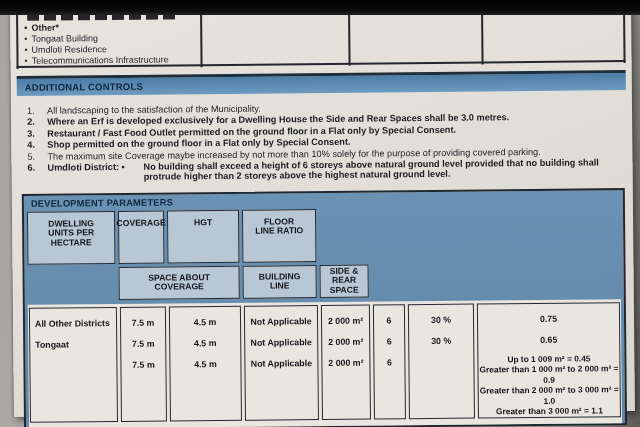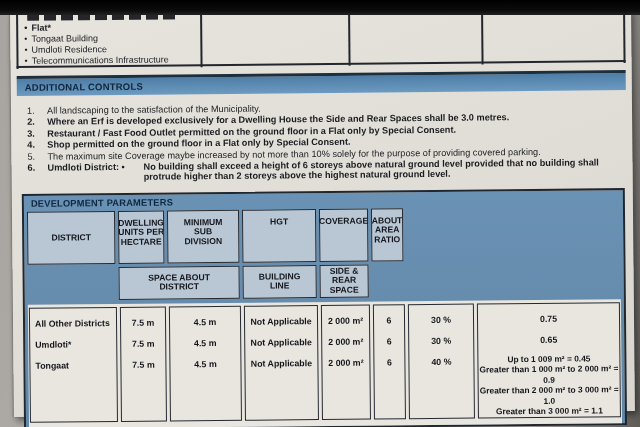--- a/index.html
+++ b/index.html
@@ -73,21 +73,21 @@
   <div class="photo-bg"></div>
   <div class="paper">
 
     <div class="top-table">
       <div class="bullet-cell">
         <div class="clip-row">
           <div class="dashes"></div>
         </div>
         <div class="bullet bold">
           <span class="dot">•</span>
-          <span>Flat*</span>
+          <span>Other*</span>
         </div>
         <div class="bullet">
           <span class="dot">•</span>
           <span>Tongaat Building</span>
         </div>
         <div class="bullet">
           <span class="dot">•</span>
           <span>Umdloti Residence</span>
         </div>
         <div class="bullet">
@@ -131,35 +131,32 @@
           <span class="ctrl-prefix">Umdloti District: •</span>
           <span>No building shall exceed a height of 6 storeys above natural ground level provided that no building shall protrude higher than 2 storeys above the highest natural ground level.</span>
         </span>
       </div>
     </div>
 
     <div class="param-table">
       <div class="pt-title">DEVELOPMENT PARAMETERS</div>
 
       <div class="grid8 pt-header">
-        <div class="hcell rowspan">DISTRICT</div>
-        <div class="hcell h-space">SPACE ABOUT DISTRICT</div>
+        <div class="hcell h-space">SPACE ABOUT COVERAGE</div>
         <div class="hcell rowspan top-align">DWELLING UNITS PER HECTARE</div>
-        <div class="hcell rowspan top-align">MINIMUM SUB DIVISION</div>
+        <div class="hcell rowspan top-align">COVERAGE</div>
         <div class="hcell rowspan top-align">HGT</div>
-        <div class="hcell rowspan top-align">COVERAGE</div>
-        <div class="hcell rowspan top-align">ABOUT AREA RATIO</div>
+        <div class="hcell rowspan top-align">FLOOR LINE RATIO</div>
         <div class="hcell">BUILDING LINE</div>
         <div class="hcell">SIDE &amp; REAR SPACE</div>
       </div>
 
       <div class="grid8 pt-body">
         <div class="bcell left">
           <div class="slot">All Other Districts</div>
-          <div class="slot">Umdloti*</div>
           <div class="slot">Tongaat</div>
         </div>
         <div class="bcell">
           <div class="slot">7.5 m</div>
           <div class="slot">7.5 m</div>
           <div class="slot">7.5 m</div>
         </div>
         <div class="bcell">
           <div class="slot">4.5 m</div>
           <div class="slot">4.5 m</div>
@@ -176,21 +173,20 @@
           <div class="slot">2 000 m²</div>
         </div>
         <div class="bcell">
           <div class="slot">6</div>
           <div class="slot">6</div>
           <div class="slot">6</div>
         </div>
         <div class="bcell">
           <div class="slot">30 %</div>
           <div class="slot">30 %</div>
-          <div class="slot">40 %</div>
         </div>
         <div class="bcell">
           <div class="slot">0.75</div>
           <div class="slot">0.65</div>
           <div class="slot3">
             <div class="far-line">Up to 1 009 m² = 0.45</div>
             <div class="far-line">Greater than 1 000 m² to 2 000 m² = 0.9</div>
             <div class="far-line">Greater than 2 000 m² to 3 000 m² = 1.0</div>
             <div class="far-line">Greater than 3 000 m² = 1.1</div>
           </div>

